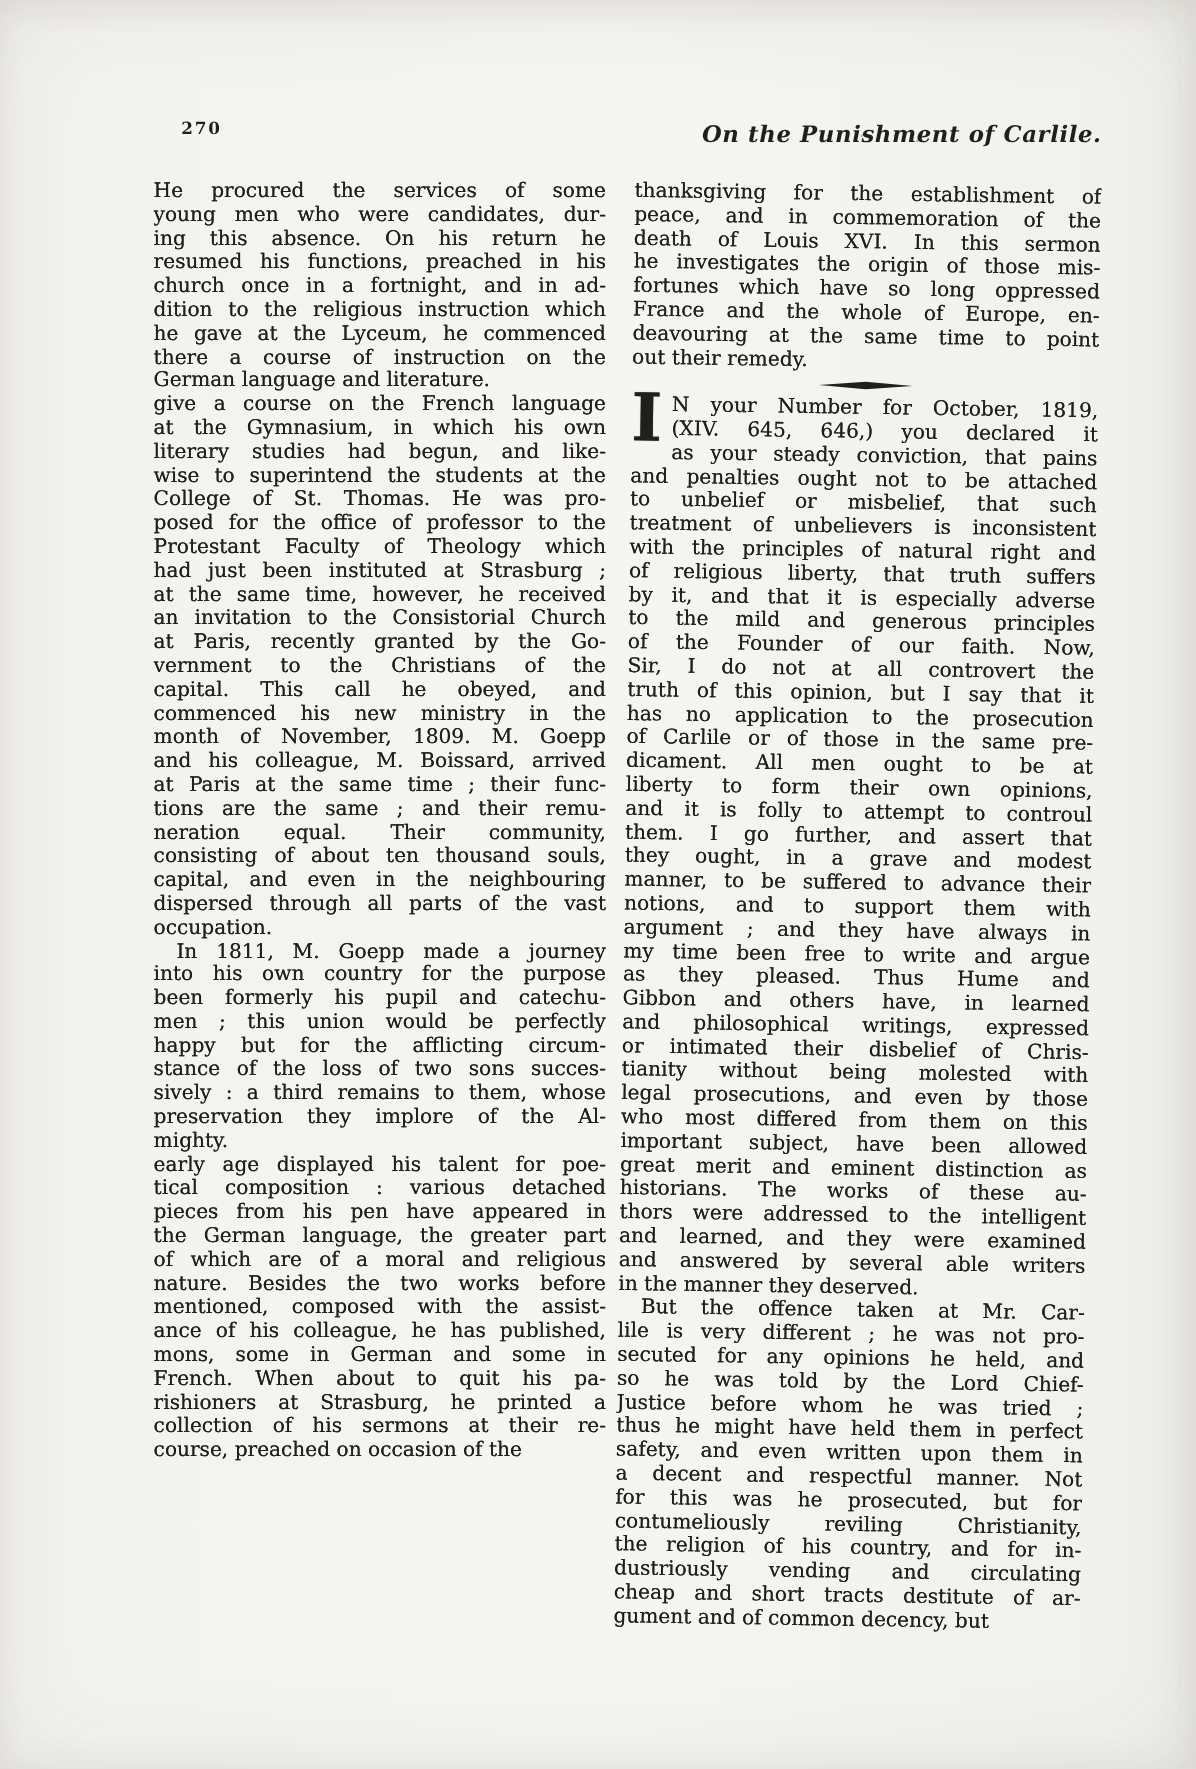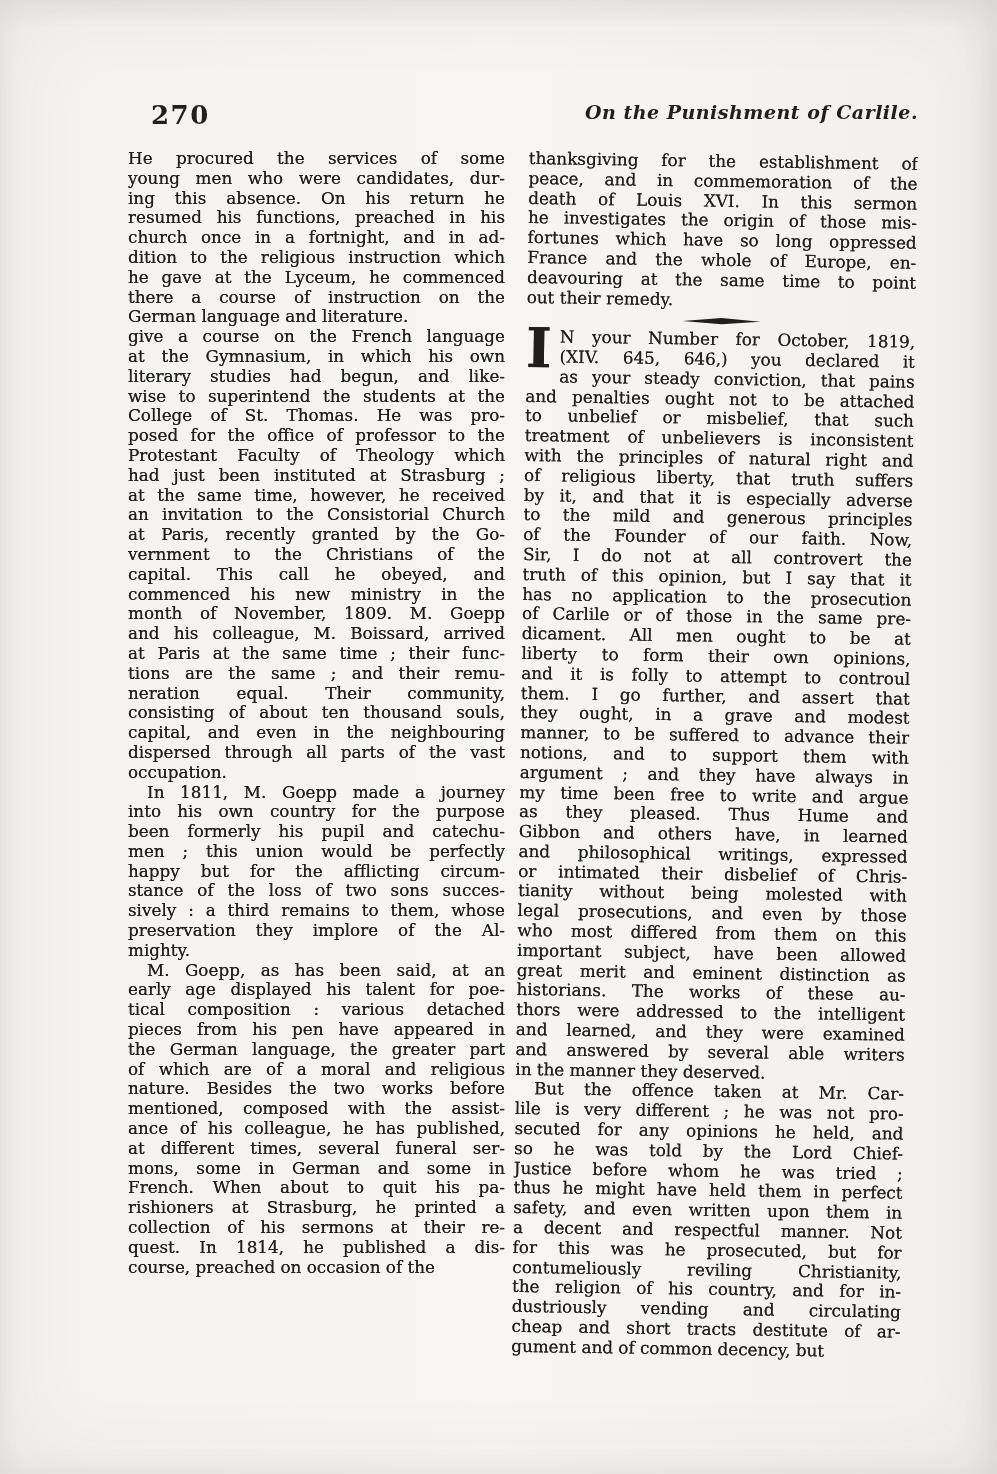--- a/index.html
+++ b/index.html
@@ -5,21 +5,21 @@
   html,body { margin:0; padding:0; background:#e9e8e4; }
   .page {
     position:relative; width:997px; height:1474px; overflow:hidden;
     background:linear-gradient(90deg,#f3f2ee 0%,#f6f5f2 50%,#f1f0eb 100%);
     box-shadow:inset 0 0 90px rgba(70,62,50,.07), inset -12px 0 34px rgba(70,62,50,.06), inset 0 10px 26px rgba(70,62,50,.04);
     font-family:"DejaVu Serif","Liberation Serif",serif;
     color:#201f1b;
   }
   .page-number {
     position:absolute; left:151px; top:100px;
-    font-size:26px; font-weight:bold; letter-spacing:1.5px;
+    font-size:14px; font-weight:bold; letter-spacing:1.5px;
   }
   .running-title {
     position:absolute; left:140px; top:101px; width:778px;
     text-align:right; font-size:19px; font-weight:bold; font-style:italic;
     letter-spacing:.5px;
   }
   .title-artifact {
     position:absolute; left:688px; top:104px; opacity:.32;
     font-size:15px; letter-spacing:9px; font-style:normal;
   }
@@ -93,35 +93,32 @@
         <div class="line">into his own country for the purpose</div>
         <div class="line">been formerly his pupil and catechu-</div>
         <div class="line">men ; this union would be perfectly</div>
         <div class="line">happy but for the afflicting circum-</div>
         <div class="line">stance of the loss of two sons succes-</div>
         <div class="line">sively : a third remains to them, whose</div>
         <div class="line">preservation they implore of the Al-</div>
         <div class="line para-end">mighty.</div>
       </div>
       <div class="para">
-        <div class="line indent">M. Goepp, as has been said, at an</div>
         <div class="line">early age displayed his talent for poe-</div>
         <div class="line">tical composition : various detached</div>
         <div class="line">pieces from his pen have appeared in</div>
         <div class="line">the German language, the greater part</div>
         <div class="line">of which are of a moral and religious</div>
         <div class="line">nature.  Besides the two works before</div>
         <div class="line">mentioned, composed with the assist-</div>
         <div class="line">ance of his colleague, he has published,</div>
-        <div class="line">at different times, several funeral ser-</div>
         <div class="line">mons, some in German and some in</div>
         <div class="line">French.  When about to quit his pa-</div>
         <div class="line">rishioners at Strasburg, he printed a</div>
         <div class="line">collection of his sermons at their re-</div>
-        <div class="line">quest.  In 1814, he published a dis-</div>
         <div class="line para-end">course, preached on occasion of the</div>
       </div>
     </div>
   <div class="column col-right">
       <div class="para">
         <div class="line">thanksgiving for the establishment of</div>
         <div class="line">peace, and in commemoration of the</div>
         <div class="line">death of Louis XVI.  In this sermon</div>
         <div class="line">he investigates the origin of those mis-</div>
         <div class="line">fortunes which have so long oppressed</div>

